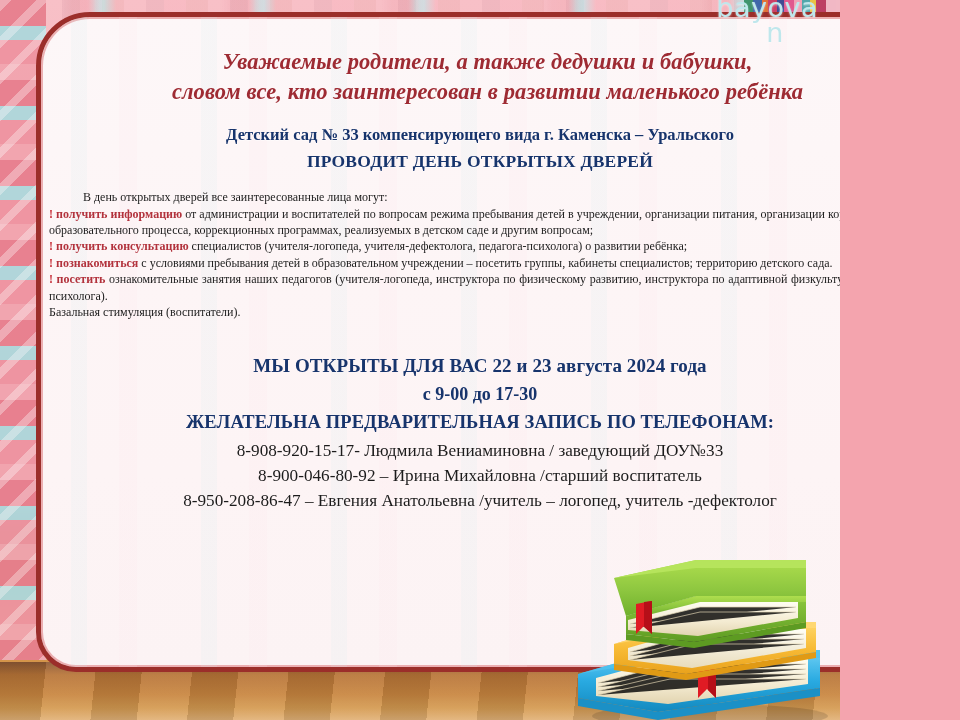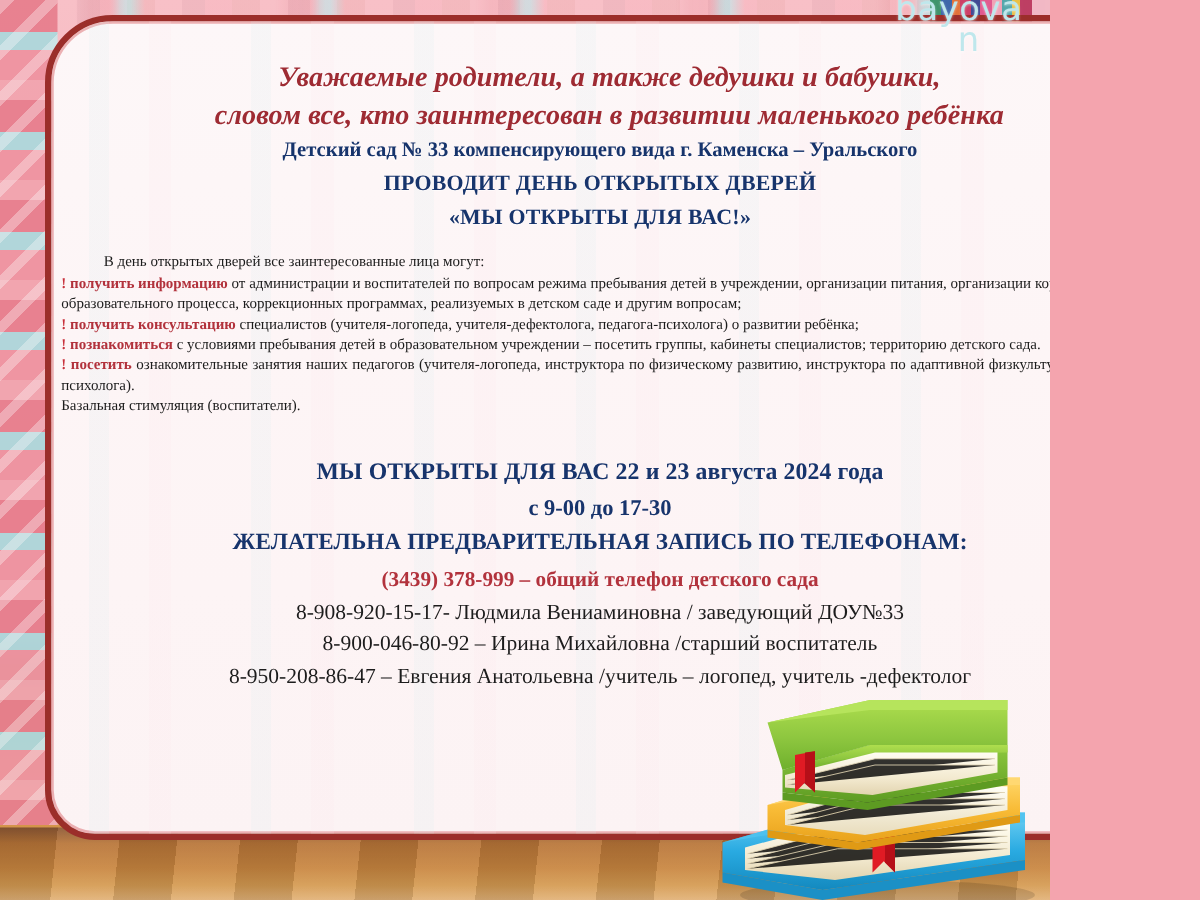--- a/index.html
+++ b/index.html
@@ -170,21 +170,21 @@
     font-weight:bold; font-style:italic;
     font-size:22.5px; line-height:1.32;
     margin-top:30px; letter-spacing:.1px;
     text-shadow:0 1px 0 rgba(255,255,255,.6);
     padding-left:15px;
   }
   .headline .l2{ display:block; }
 
   .subhead{
     text-align:center; color:#17346c;
-    font-weight:bold; margin-top:2px;
+    font-weight:bold; margin-top:17px;
     text-shadow:0 1px 0 rgba(255,255,255,.5);
   }
   .subhead .s1{ display:block; font-size:16.5px; line-height:1.5; }
   .subhead .s2{ display:block; font-size:17.5px; line-height:1.55; letter-spacing:.2px;}
   .subhead .s3{ display:block; font-size:17.5px; line-height:1.55; letter-spacing:.2px;}
 
   .body-text{
     margin:14px 10px 0 8px; color:#1c1c1c;
     font-size:12px; line-height:1.365; text-align:justify;
   }
@@ -259,21 +259,20 @@
     <div class="content">
 
       <div class="headline">
         <span>Уважаемые  родители, а также дедушки и бабушки,</span>
         <span class="l2">словом все, кто заинтересован  в развитии маленького ребёнка</span>
       </div>
 
       <div class="subhead">
         <span class="s1">Детский сад № 33 компенсирующего вида г. Каменска – Уральского</span>
         <span class="s2">ПРОВОДИТ  ДЕНЬ ОТКРЫТЫХ ДВЕРЕЙ</span>
-        <span class="s3">«МЫ  ОТКРЫТЫ  ДЛЯ  ВАС!»</span>
       </div>
 
       <div class="body-text">
         <p class="p-intro">В день открытых дверей  все заинтересованные лица могут:</p>
 
         <p>
           <span class="bang">!</span>
           <span class="hl">получить информацию</span><span> от администрации и  воспитателей по вопросам режима  пребывания детей в учреждении,   организации    питания, организации  коррекционно – образовательного процесса, коррекционных программах, реализуемых в детском саде и другим вопросам;</span>
         </p>
 
@@ -292,21 +291,20 @@
           <span class="hl">посетить</span><span>     ознакомительные  занятия  наших  педагогов  (учителя-логопеда,  инструктора  по физическому развитию, инструктора по адаптивной физкультуре, педагога-психолога).</span>
         </p>
 
         <p class="nojust">Базальная стимуляция (воспитатели).</p>
       </div>
 
       <div class="footer-block">
         <div class="f1">МЫ ОТКРЫТЫ  ДЛЯ ВАС   22 и 23  августа 2024 года</div>
         <div class="f2">с 9-00 до 17-30</div>
         <div class="f3">ЖЕЛАТЕЛЬНА  ПРЕДВАРИТЕЛЬНАЯ  ЗАПИСЬ ПО ТЕЛЕФОНАМ:</div>
-        <div class="f-phone-main">(3439) 378-999 – общий телефон детского сада</div>
         <div class="f-contact">8-908-920-15-17- Людмила Вениаминовна  / заведующий  ДОУ№33</div>
         <div class="f-contact">8-900-046-80-92 – Ирина Михайловна /старший воспитатель</div>
         <div class="f-contact">8-950-208-86-47 – Евгения Анатольевна /учитель – логопед, учитель -дефектолог</div>
       </div>
 
     </div>
   </div>
 
   <svg class="books" viewBox="0 0 262 186" xmlns="http://www.w3.org/2000/svg">
     <defs>

